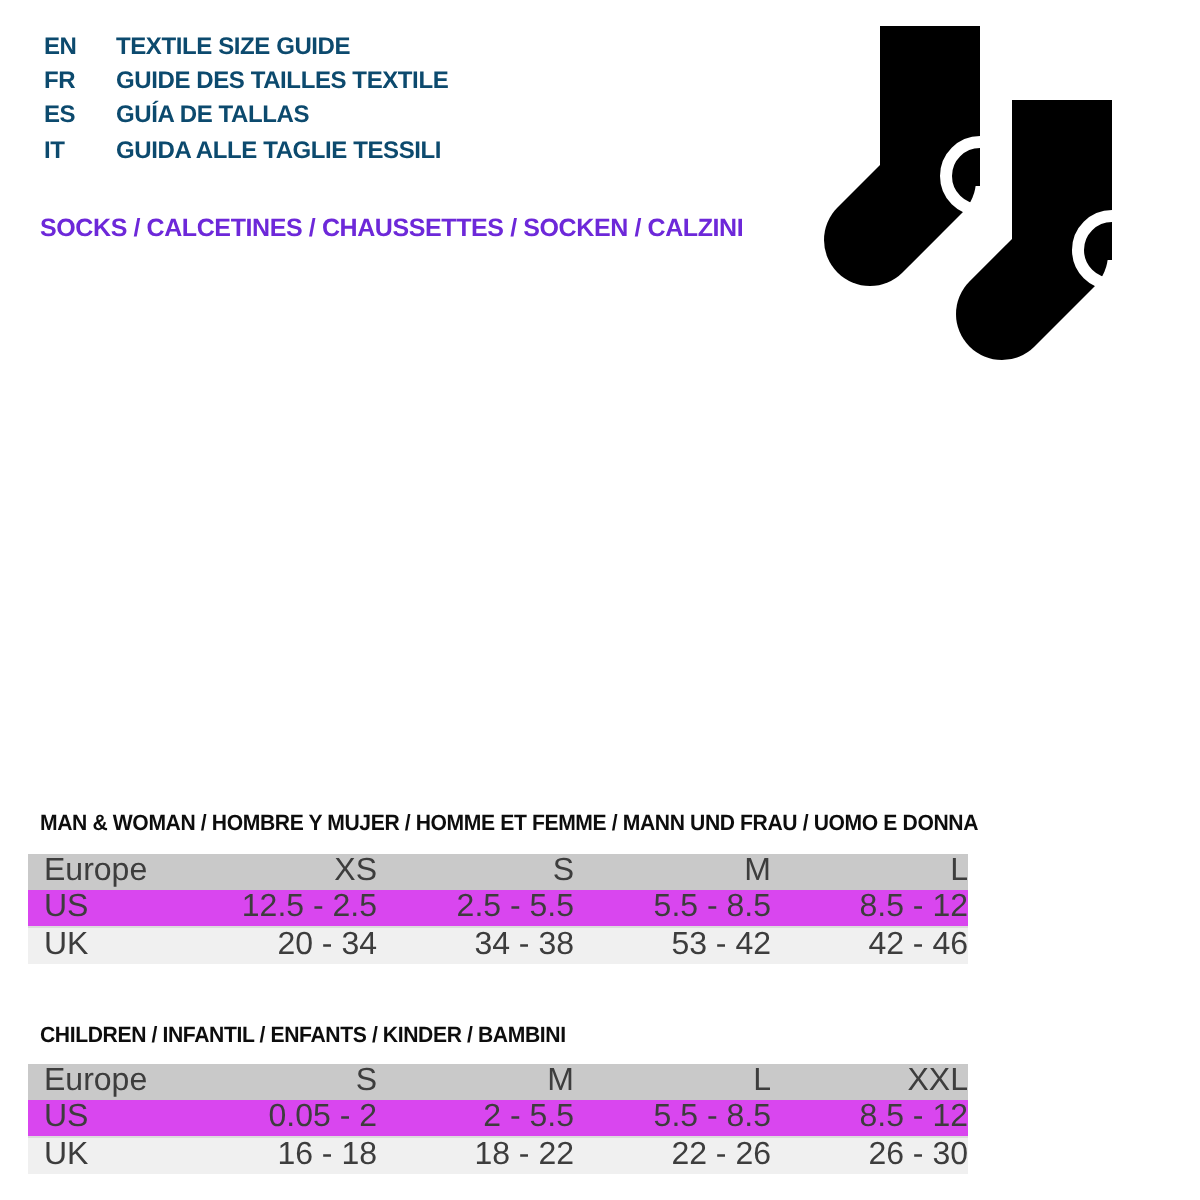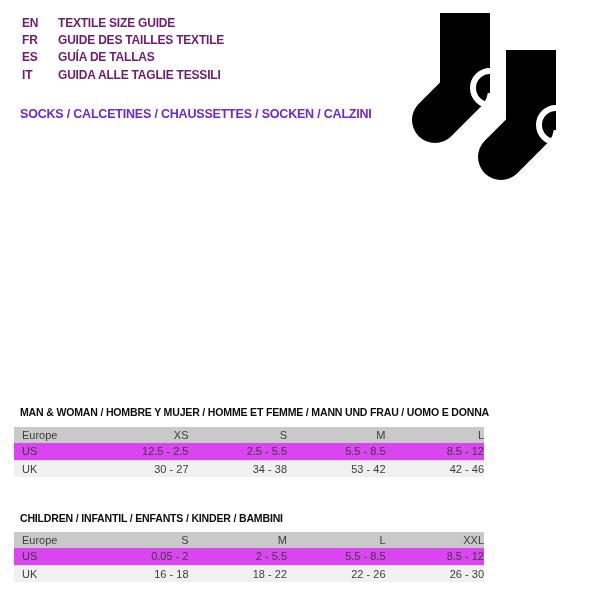--- a/index.html
+++ b/index.html
@@ -23,21 +23,21 @@
     left: 22px;
     top: 14px;
   }
   .lang-row {
     display: flex;
     align-items: center;
     height: 17.4px;
     font-size: 12px;
     font-weight: 700;
     letter-spacing: -0.2px;
-    color: #701a75;
+    color: #0c4a6e;
     white-space: nowrap;
   }
   .lang-code {
     width: 36px;
     flex: 0 0 36px;
   }
 
   
   .category-title {
     position: absolute;
@@ -73,21 +73,21 @@
   }
   .title-1 { top: 406px; }
   .title-2 { top: 512px; }
 
   .size-table {
     position: absolute;
     left: 14px;
     width: 470px;
     border-collapse: collapse;
     table-layout: fixed;
-    font-size: 11px;
+    font-size: 16px;
     color: var(--table-text, #3d3d3d);
   }
   .table-1 { top: 427px; }
   .table-2 { top: 532px; }
 
   .size-table th, .size-table td {
     padding: 0;
     font-weight: 400;
     text-align: right;
     overflow: hidden;
@@ -170,21 +170,21 @@
     <tbody>
       <tr class="row-a">
         <td class="region">US</td>
         <td>12.5 - 2.5</td>
         <td>2.5 - 5.5</td>
         <td>5.5 - 8.5</td>
         <td>8.5 - 12</td>
       </tr>
       <tr class="row-b">
         <td class="region">UK</td>
-        <td>30 - 27</td>
+        <td>20 - 34</td>
         <td>34 - 38</td>
         <td>53 - 42</td>
         <td>42 - 46</td>
       </tr>
     </tbody>
   </table>
 
   <div class="table-title title-2">CHILDREN / INFANTIL / ENFANTS / KINDER / BAMBINI</div>
   <table class="size-table table-2">
     <colgroup>

